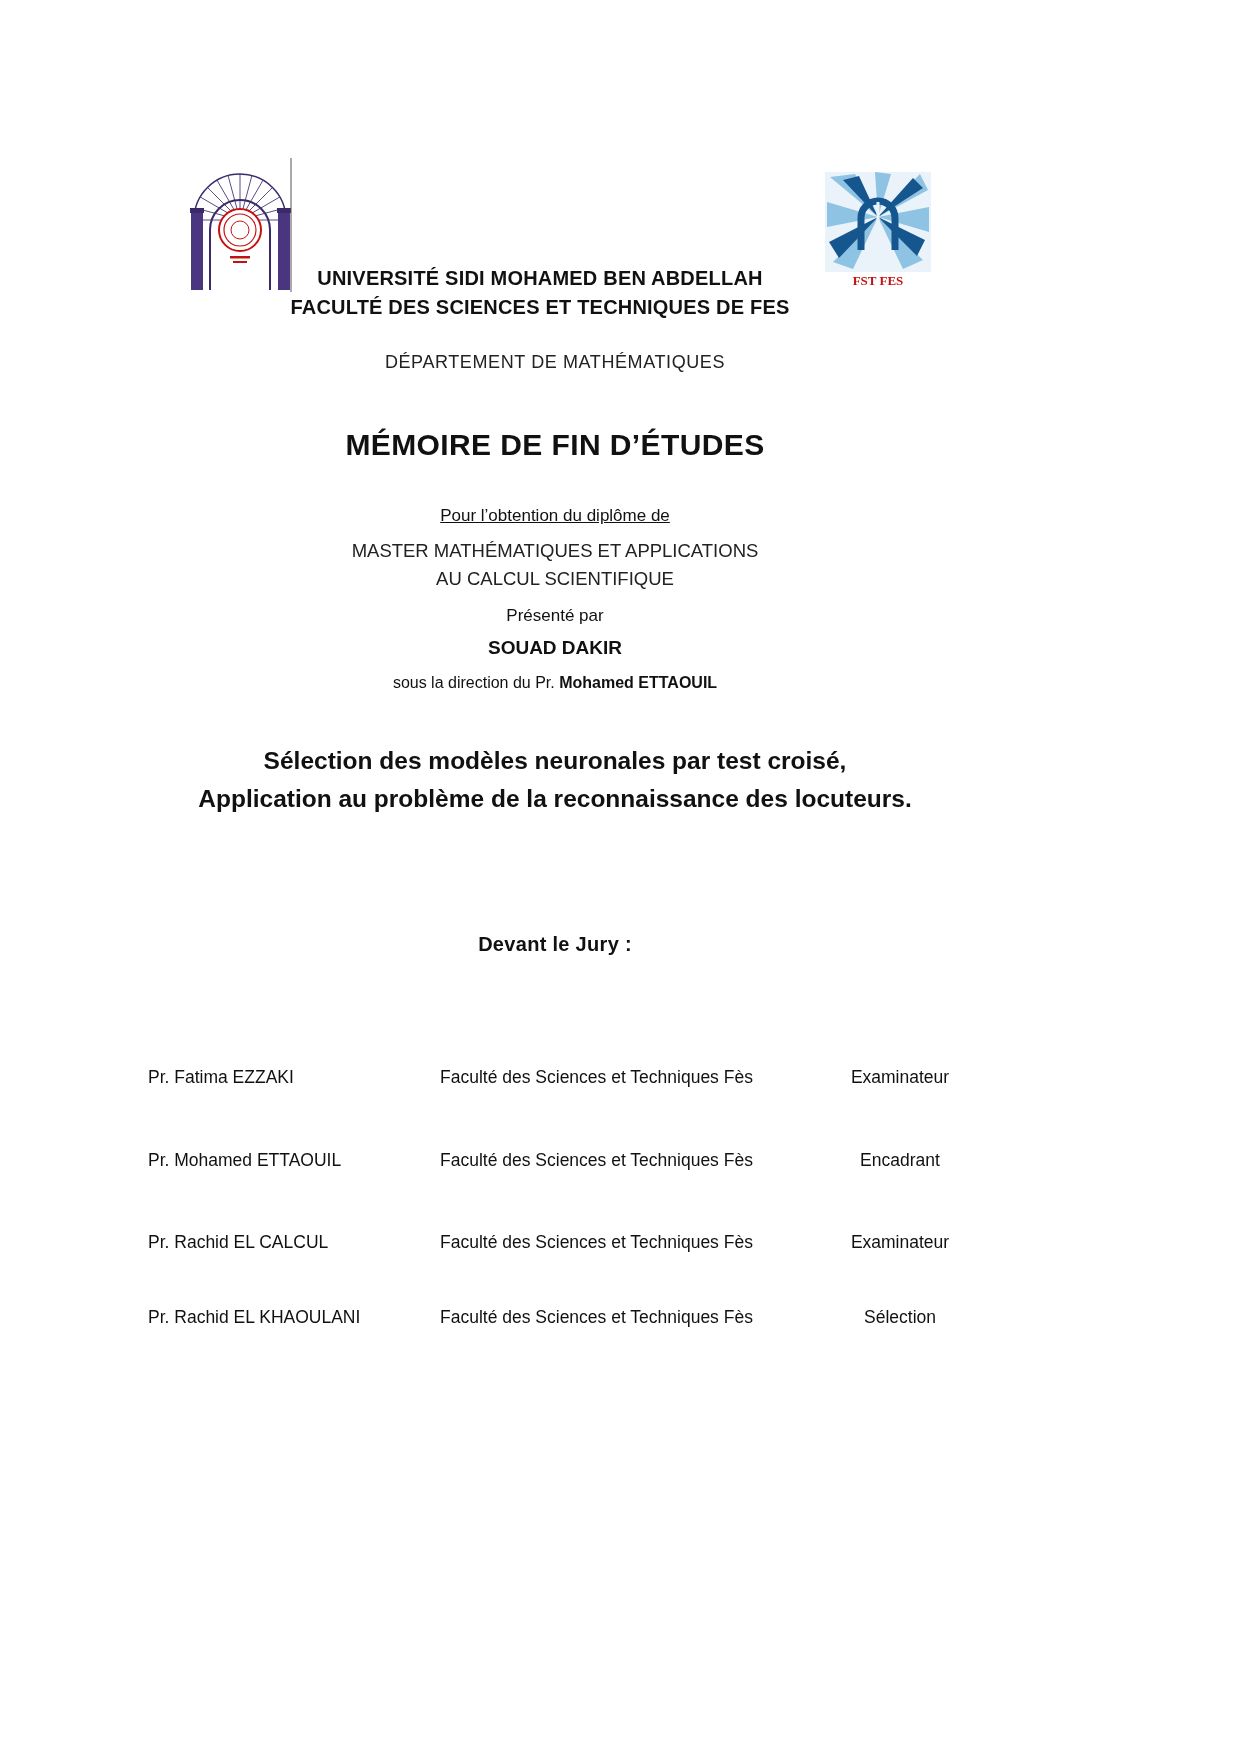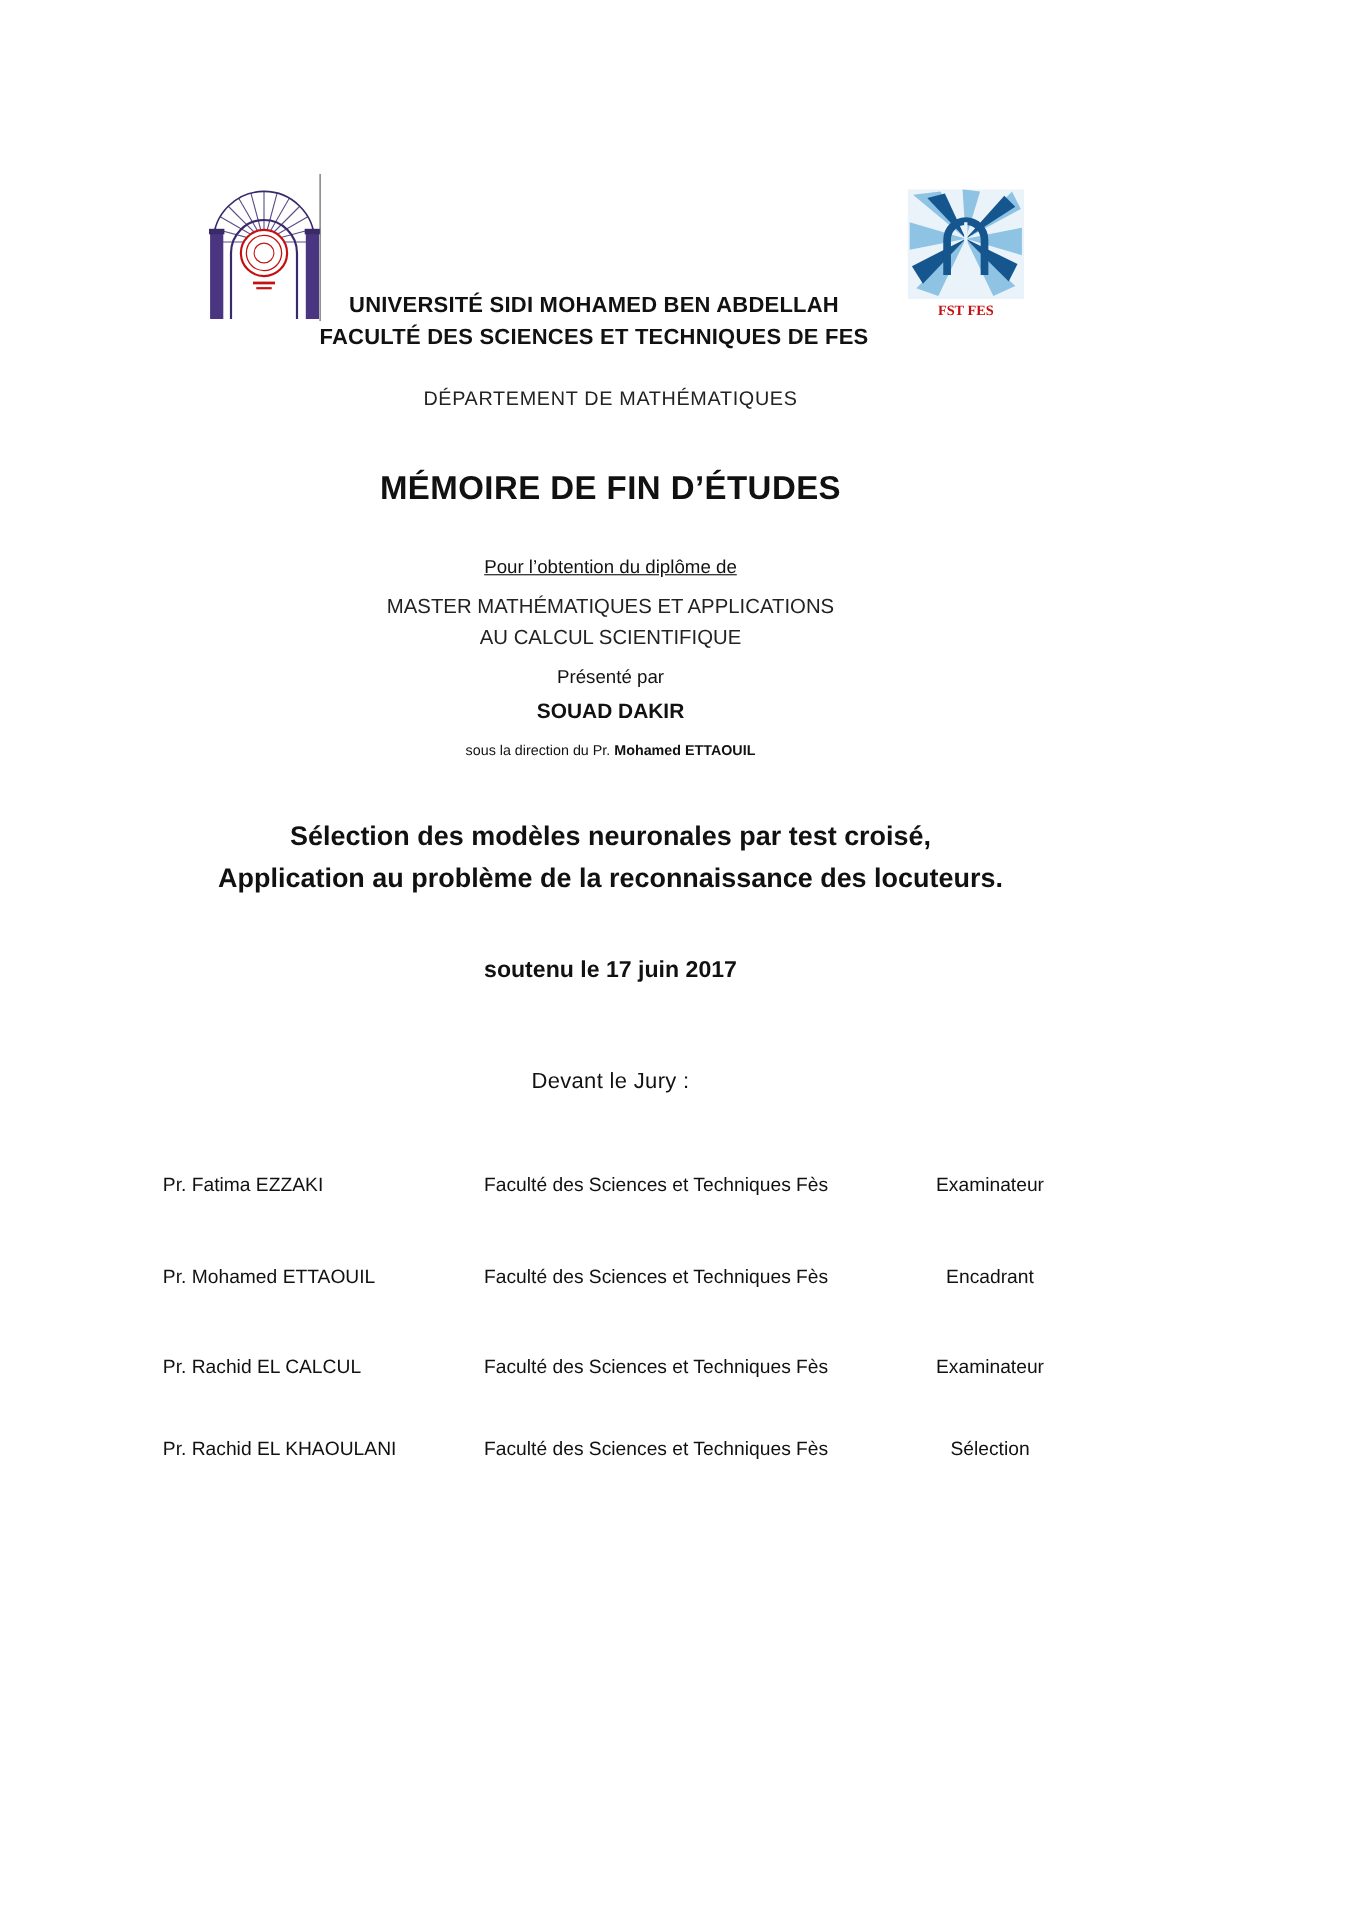--- a/index.html
+++ b/index.html
@@ -15,26 +15,26 @@
   .abs{position:absolute;}
   .centercol{left:75px;width:960px;text-align:center;}
   .hdr-text{left:250px;top:264px;width:580px;text-align:center;
             font-weight:bold;font-size:20px;line-height:29px;letter-spacing:.2px;}
   .dept{top:352px;font-size:18px;letter-spacing:.6px;color:#222;}
   .doc-title{top:428px;font-size:30px;font-weight:bold;letter-spacing:.4px;}
   .obtention{top:506px;font-size:17px;text-decoration:underline;}
   .master{top:537px;font-size:18.5px;line-height:28px;color:#222;}
   .presented{top:606px;font-size:17px;}
   .author{top:637px;font-size:19px;font-weight:bold;}
-  .direction{top:674px;font-size:13px;}
+  .direction{top:674px;font-size:16px;}
   .direction b{font-weight:bold;}
   .theme{top:705px;font-size:18px;font-weight:bold;}
   .thesis-title{top:742px;font-size:24.5px;font-weight:bold;line-height:38px;}
   .defense{top:870px;font-size:21px;font-weight:bold;}
-  .jury-head{top:972px;font-size:20px;font-weight:normal;letter-spacing:.3px;}
+  .jury-head{top:933px;font-size:20px;font-weight:bold;letter-spacing:.3px;}
   .jury{left:148px;top:1066px;width:815px;height:280px;}
   .jury-row{position:absolute;left:0;width:815px;display:flex;font-size:17.5px;line-height:22px;}
   .jury-row .c-name{width:292px;flex:none;text-align:left;}
   .jury-row .c-aff{width:397px;flex:none;text-align:left;}
   .jury-row .c-role{width:126px;flex:none;text-align:center;}
   .r0{top:0;} .r1{top:83px;} .r2{top:165px;} .r3{top:240px;}
   .logo-left{left:190px;top:158px;width:102px;height:134px;}
   .logo-right{left:815px;top:172px;width:126px;height:118px;text-align:center;}
   .fst-caption{font-family:"Liberation Serif","DejaVu Serif",serif;
                font-weight:bold;font-size:13px;color:#c41212;line-height:14px;margin-top:-2px;}
@@ -123,21 +123,20 @@
   <div class="abs centercol direction">
     <span>sous la direction du Pr. </span><b>Mohamed ETTAOUIL</b>
   </div>
 
 
   <div class="abs centercol thesis-title">
     <div>Sélection des modèles neuronales par test croisé,</div>
     <div>Application au problème de la reconnaissance des locuteurs.</div>
   </div>
 
-  <div class="abs centercol defense">soutenu le 17 juin 2017</div>
 
   <div class="abs centercol jury-head">Devant le Jury :</div>
 
   <div class="abs jury">
     <div class="jury-row r0">
       <div class="c-name">Pr. Fatima EZZAKI</div>
       <div class="c-aff">Faculté des Sciences et Techniques Fès</div>
       <div class="c-role">Examinateur</div>
     </div>
     <div class="jury-row r1">

